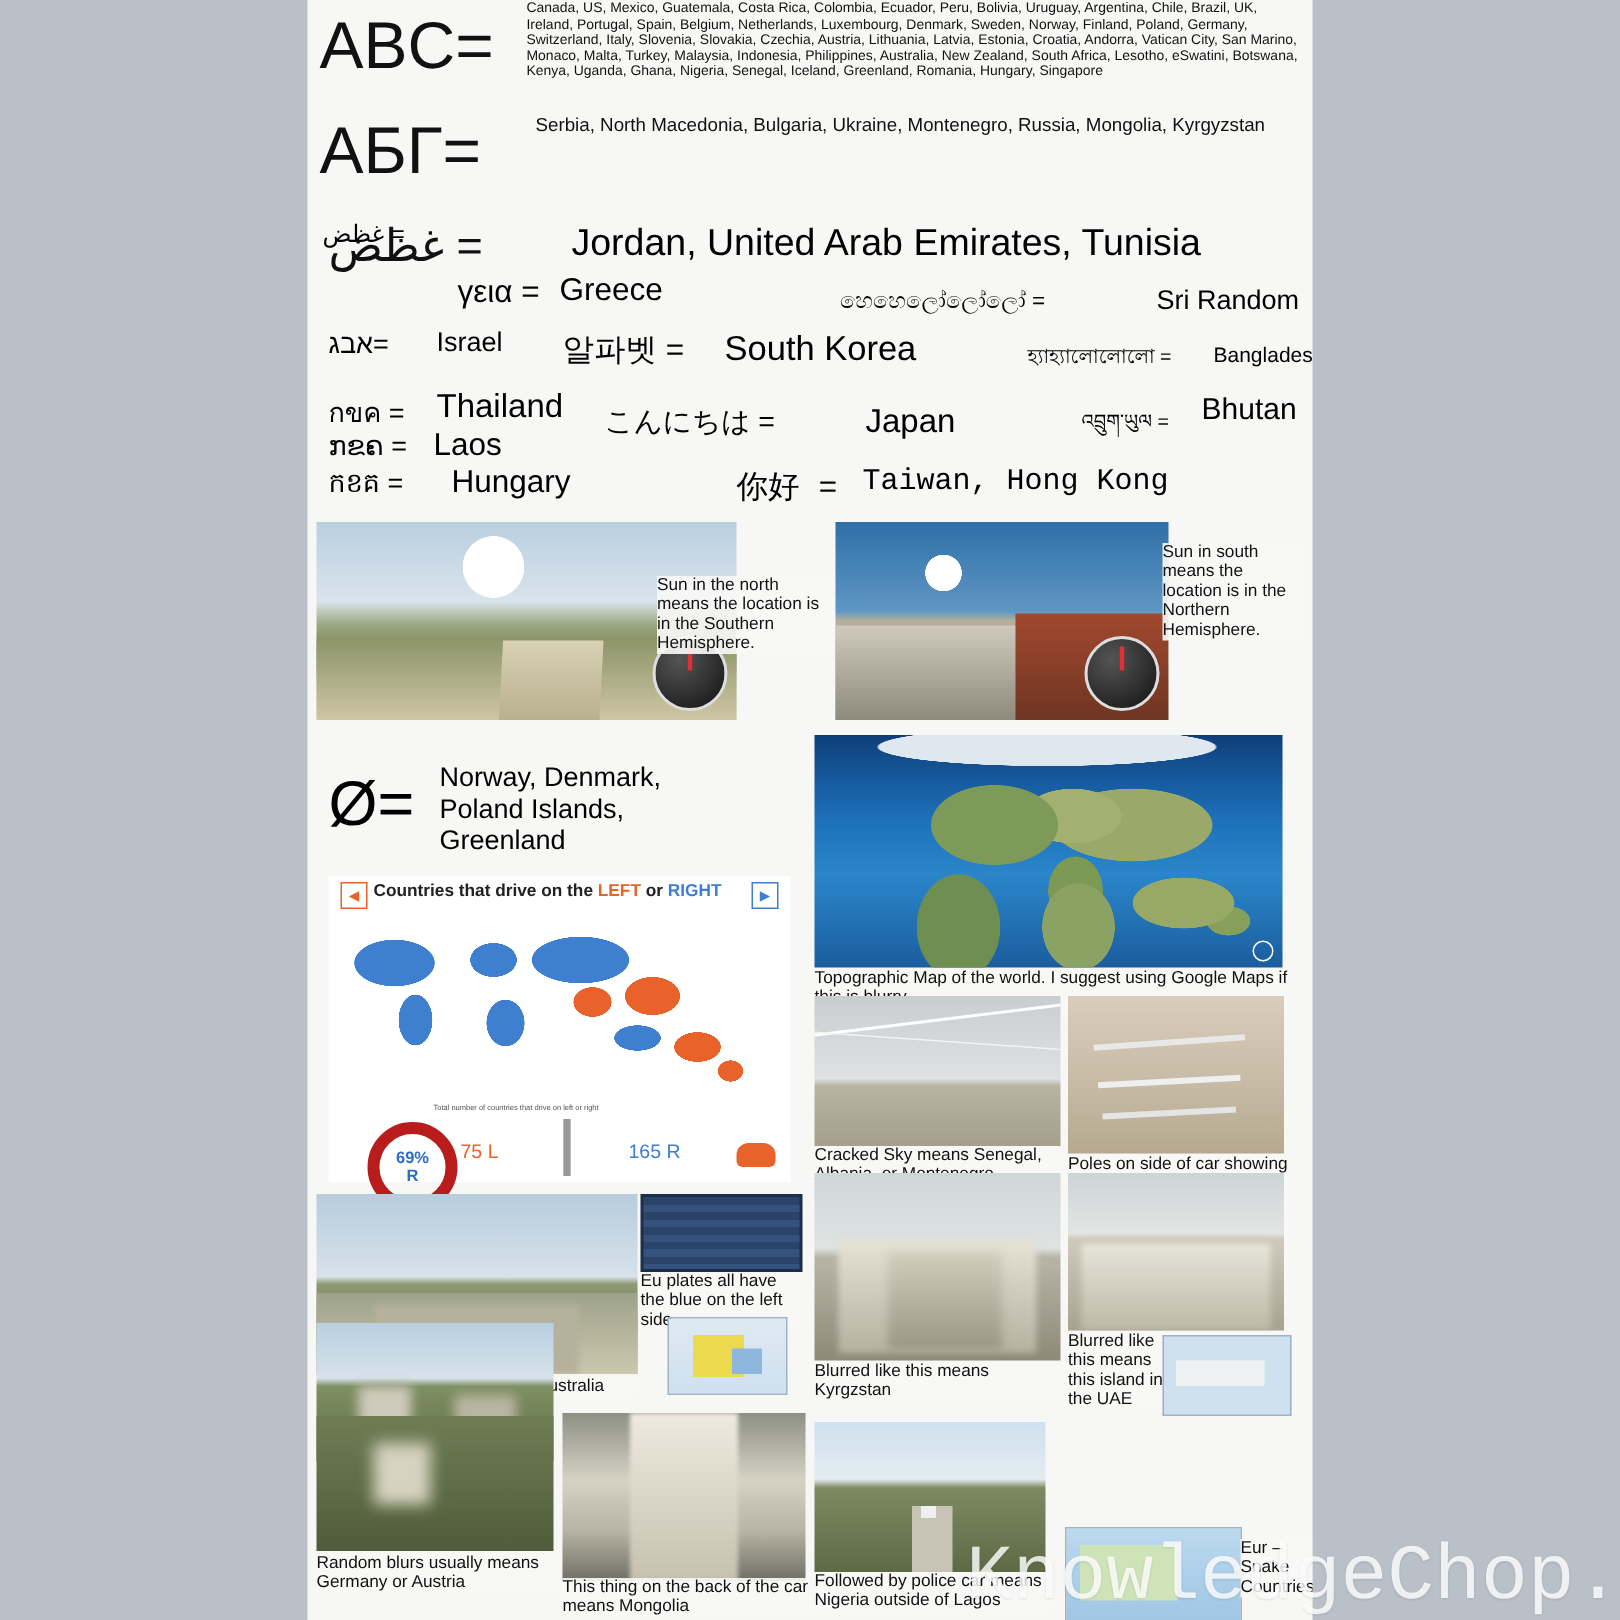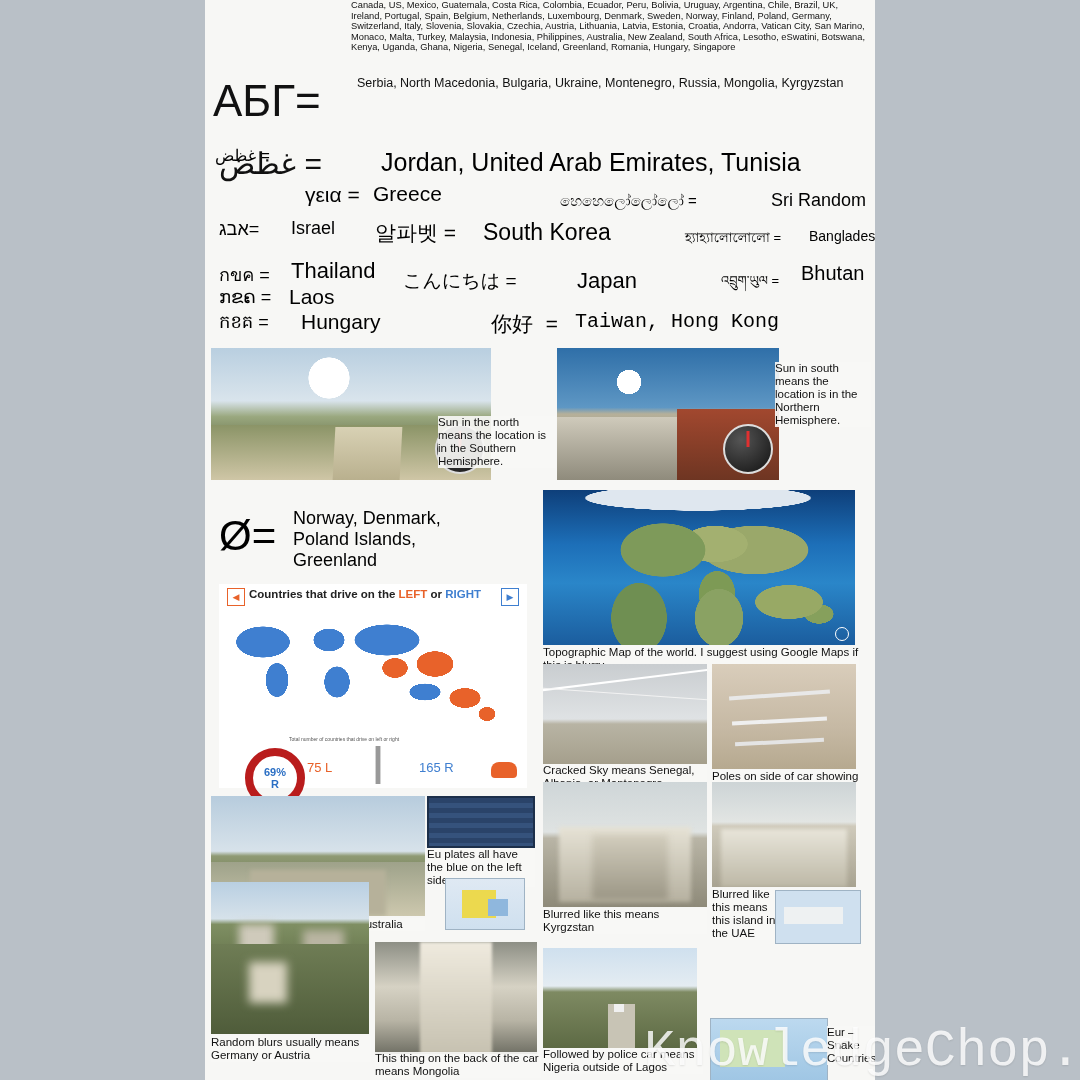--- a/index.html
+++ b/index.html
@@ -58,20 +58,23 @@
     width:44px;height:44px;border-radius:50%;
     display:flex;flex-direction:column;align-items:center;justify-content:center;
     font-size:11px;font-weight:bold;color:#2b6fc4;
   }
 </style>
 </head>
 <body>
 
 <div id="sheet">
 
+  <div class="row" style="left:8px;top:6px;width:140px;">
+    <div class="alpha">ABC=</div>
+  </div>
   <div class="row list-tiny" style="left:146px;top:0px;width:520px;">Canada, US, Mexico, Guatemala, Costa Rica, Colombia, Ecuador, Peru, Bolivia, Uruguay, Argentina, Chile, Brazil, UK, Ireland, Portugal, Spain, Belgium, Netherlands, Luxembourg, Denmark, Sweden, Norway, Finland, Poland, Germany, Switzerland, Italy, Slovenia, Slovakia, Czechia, Austria, Lithuania, Latvia, Estonia, Croatia, Andorra, Vatican City, San Marino, Monaco, Malta, Turkey, Malaysia, Indonesia, Philippines, Australia, New Zealand, South Africa, Lesotho, eSwatini, Botswana, Kenya, Uganda, Ghana, Nigeria, Senegal, Iceland, Greenland, Romania, Hungary, Singapore</div>
 
   <div class="row" style="left:8px;top:76px;width:140px;">
     <div class="alpha">АБГ=</div>
   </div>
   <div class="row" style="left:152px;top:76px;width:510px;font-size:12.5px;color:#111;">Serbia, North Macedonia, Bulgaria, Ukraine, Montenegro, Russia, Mongolia, Kyrgyzstan</div>
 
   <div class="row" style="left:10px;top:146px;">غظض =</div>
   <div class="row" style="left:10px;top:146px;font-size:30px;"></div>
 
@@ -112,21 +115,21 @@
   <div class="row" style="left:370px;top:310px;font-size:20px;font-family:'Liberation Mono',monospace;">Taiwan, Hong Kong</div>
 
   <div class="photo" style="left:6px;top:348px;width:280px;height:132px;
       background:
         radial-gradient(circle 34px at 118px 30px,#ffffff 0 60%,rgba(255,255,255,0) 61%),
         linear-gradient(#b9cfe0 0%,#d9e4ec 40%,#9aa87f 52%,#6f7a53 70%,#b9b398 82%,#cfc9ae 100%);">
     <div style="position:absolute;left:0;top:58%;width:100%;height:42%;background:linear-gradient(#8b9467,#cfc6a6);"></div>
     <div style="position:absolute;left:44%;top:60%;width:24%;height:40%;background:linear-gradient(#d8d1b4,#b9b08e);transform:skewX(-3deg);"></div>
     <div class="compass" style="right:6px;bottom:6px;"></div>
   </div>
-  <div class="cap" style="left:233px;top:384px;width:118px;margin-top:32px;">Sun in the north means the location is in the Southern Hemisphere.</div>
+  <div class="cap" style="left:233px;top:384px;width:118px;">Sun in the north means the location is in the Southern Hemisphere.</div>
 
   <div class="photo" style="left:352px;top:348px;width:222px;height:132px;
       background:
         radial-gradient(circle 22px at 72px 34px,#ffffff 0 55%,rgba(255,255,255,0) 56%),
         linear-gradient(#2f6fa8 0%,#5e97c4 45%,#b6b09a 50%,#7d7a68 100%);">
     <div style="position:absolute;left:0;top:52%;width:56%;height:48%;background:linear-gradient(#cfcabb,#8f8b7c);"></div>
     <div style="position:absolute;right:0;top:46%;width:46%;height:54%;background:linear-gradient(#a2482f,#6e3522);"></div>
     <div class="compass" style="right:6px;bottom:6px;"></div>
   </div>
   <div class="cap" style="left:570px;top:362px;width:96px;">Sun in south means the location is in the Northern Hemisphere.</div>

